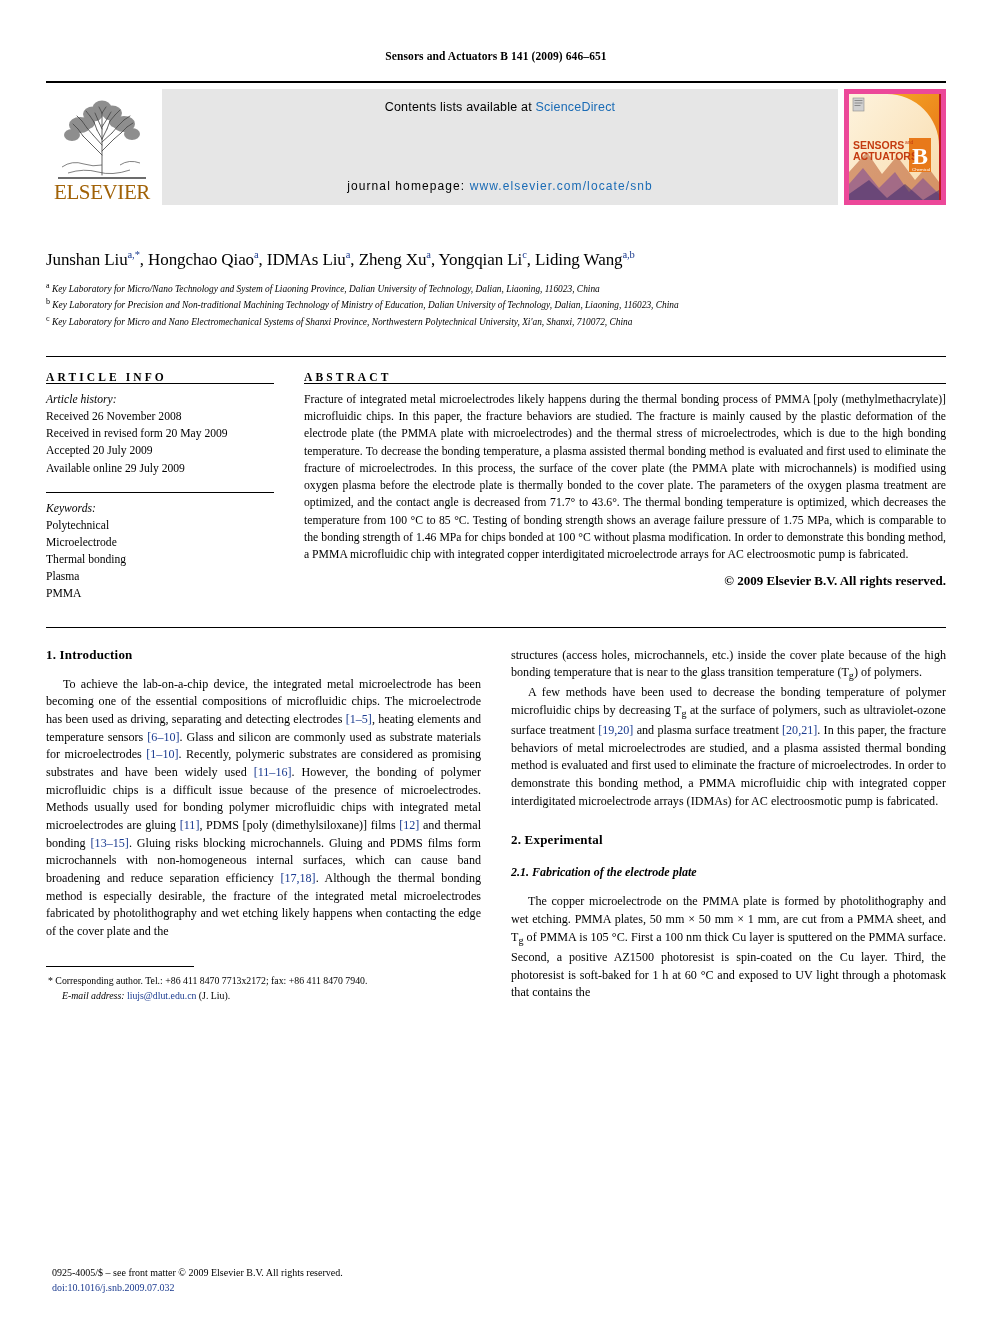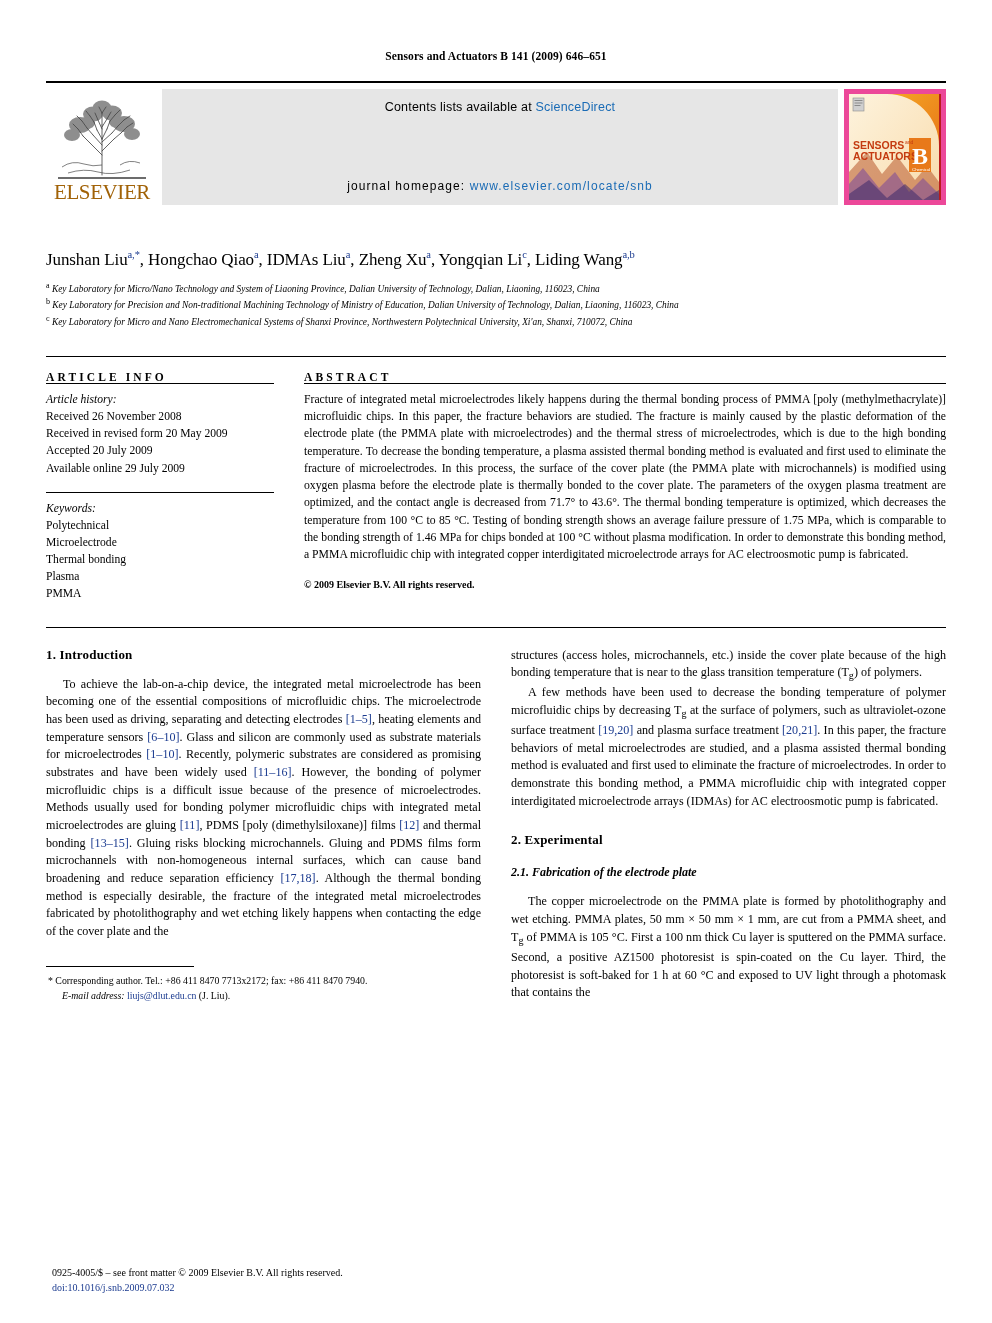--- a/index.html
+++ b/index.html
@@ -161,23 +161,23 @@
   }
   .info-group.second { margin-top: 15px; }
   .info-group.second .rule { margin-bottom: 7px; }
   .abstract-text {
     font-size: 11.7px;
     line-height: 1.475;
     text-align: justify;
     margin: 0;
   }
   .copyright {
-    font-size: 10px;
-    text-align: left;
-    margin-top: 16px;
+    font-size: 13px;
+    text-align: right;
+    margin-top: 10px;
     font-weight: bold;
   }
 
   
   .body-wrap {
     margin: 24px 46px 0 46px;
     border-top: 1.1px solid #000;
     padding-top: 19px;
     display: flex;
     gap: 30px;

